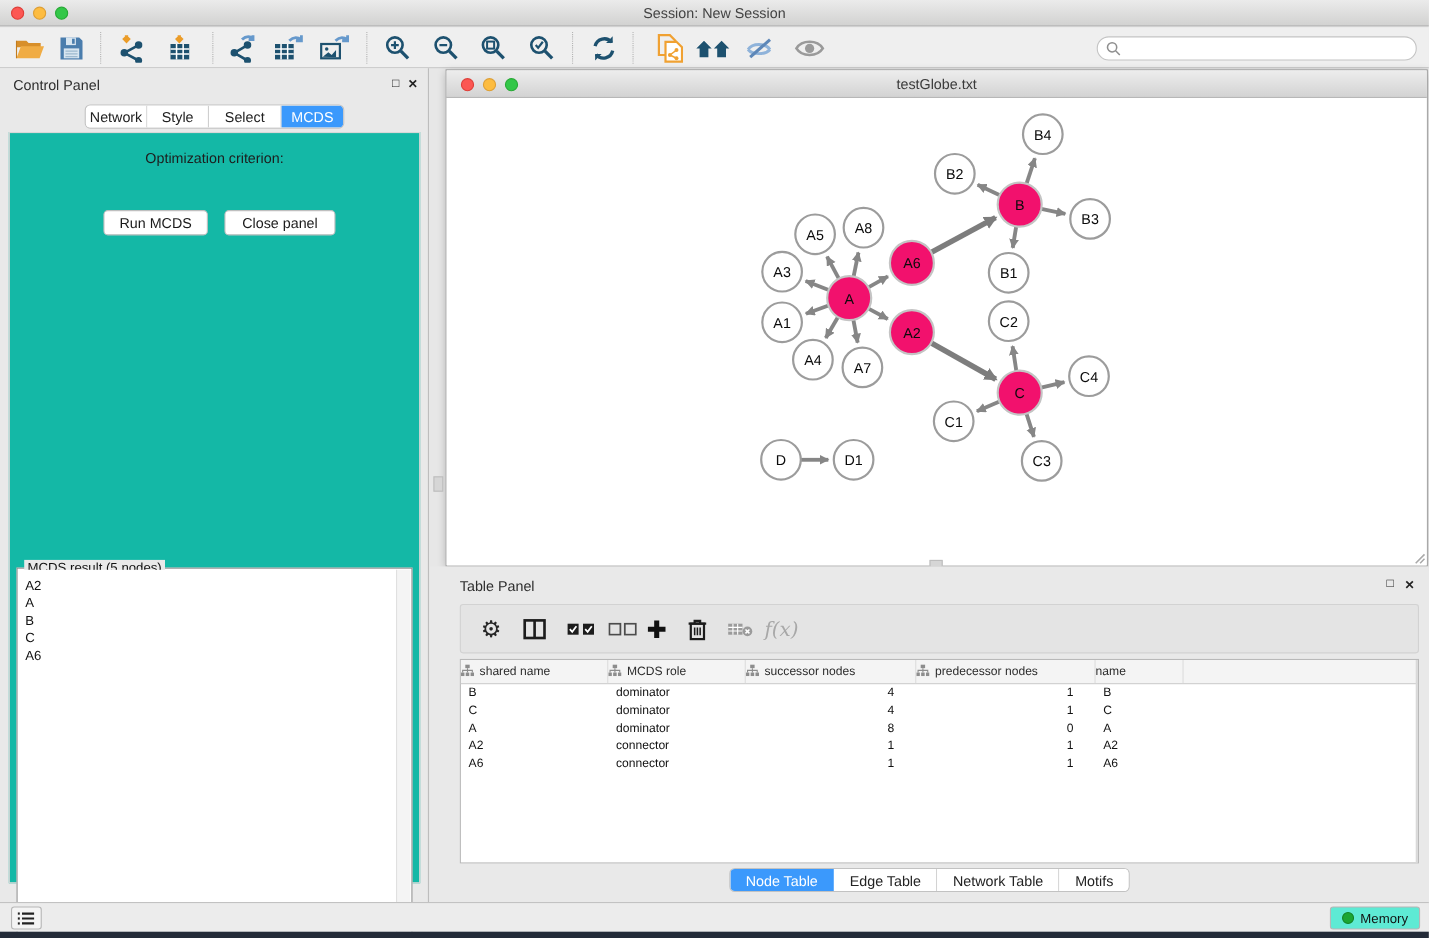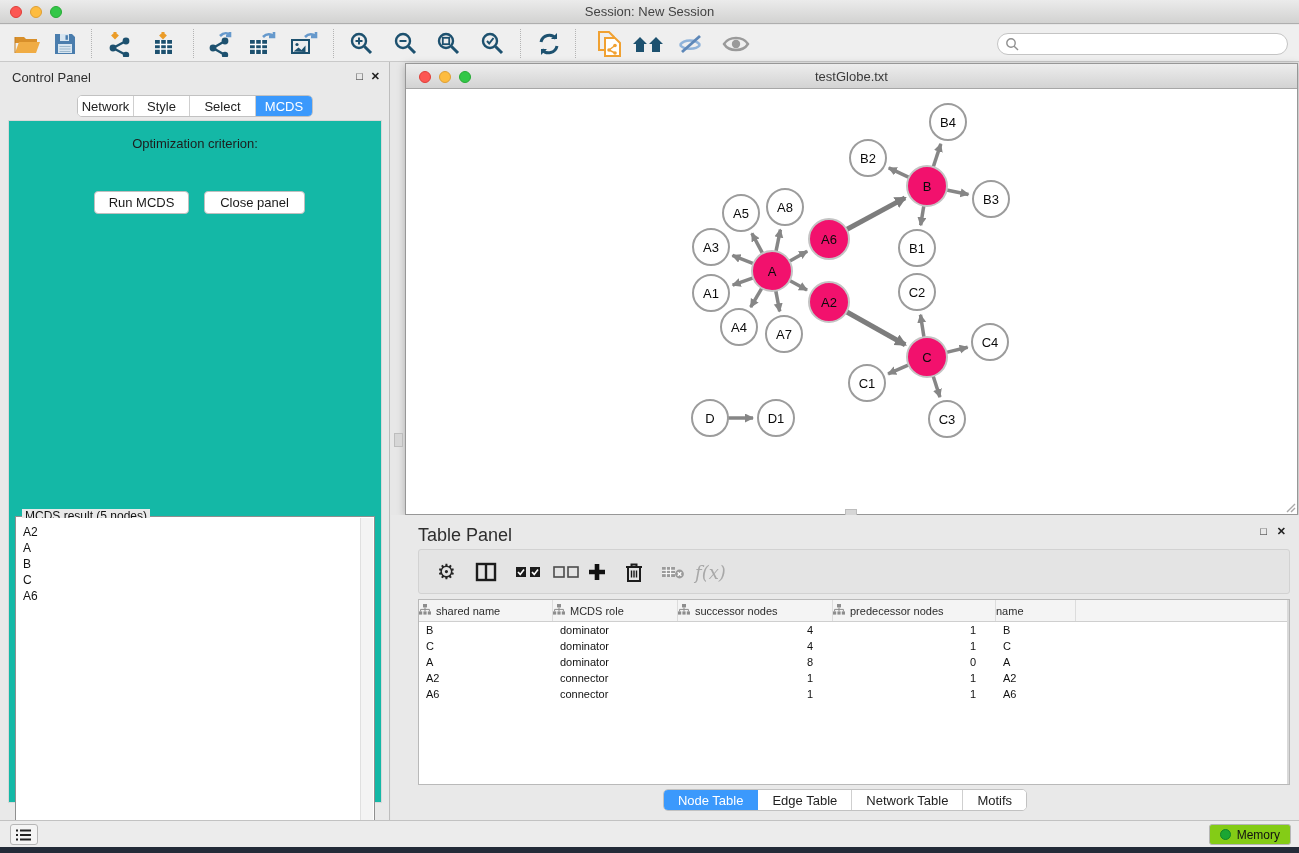--- a/index.html
+++ b/index.html
@@ -62,42 +62,42 @@
   .gnode { position:absolute; border-radius:50%; display:flex; align-items:center; justify-content:center;
     font-size:13px; color:#0b0b0b; background:#fff; border:2px solid #9c9c9c; }
   .gnode.pink { border:2px solid #c4c4c4; }
   .resize-grip { position:absolute; right:1px; bottom:1px; }
 
   .nub-v { position:absolute; left:394px; top:433px; width:9px; height:14px; background:#d6d6d6; border:1px solid #bdbdbd; }
   .nub-h { position:absolute; left:845px; top:509px; width:12px; height:7px; background:#d6d6d6; border:1px solid #bdbdbd; }
 
   
   .table-panel { position:absolute; left:391px; top:515px; width:908px; height:305px; background:#e9e9e9; }
-  .tp-head { position:absolute; left:27px; top:10px; font-size:18px; color:#2e2e2e; }
+  .tp-head { position:absolute; left:27px; top:10px; font-size:13px; color:#2e2e2e; }
   .tp-float { position:absolute; top:10px; font-size:11px; color:#222; }
   .tp-toolbar { position:absolute; left:27px; top:34px; width:872px; height:45px; background:#e4e4e4; border:1px solid #d2d2d2; border-radius:3px; }
   .tp-tbtn { position:absolute; top:6px; height:32px; display:flex; align-items:center; justify-content:center; }
   .gear-glyph { font-size:21px; color:#262626; font-family:"DejaVu Sans",sans-serif; }
   .fx-glyph { font-size:18px; color:#a8a8a8; font-family:"DejaVu Serif",serif; font-style:italic; }
   .tp-table { position:absolute; left:27px; top:84px; width:872px; height:186px; background:#fff; border:1px solid #b9b9b9; }
   .tp-header { display:flex; height:22px; background:#f4f4f4; border-bottom:1px solid #cfcfcf; }
   .th { display:flex; align-items:center; gap:5px; font-size:11px; color:#2c2c2c; border-right:1px solid #dcdcdc; }
   .tp-body { position:relative; }
   .tr { display:flex; height:16px; }
   .td { font-size:11px; color:#111; line-height:16px; white-space:nowrap; overflow:hidden; }
   .td.left { text-align:left; padding-left:7px; }
   .td.right { text-align:right; padding-right:20px; }
   .tp-vscroll { position:absolute; top:0; right:0; width:2px; height:100%; background:#d9d9d9; }
   .tp-tabs { position:absolute; left:0; top:274px; width:908px; display:flex; justify-content:center; }
 
   
   .statusbar { position:absolute; left:0; top:820px; width:1299px; height:27px; background:#ececec; border-top:1px solid #c2c2c2; }
   .list-btn { position:absolute; left:10px; top:3px; width:28px; height:21px; background:#f4f4f4; border:1px solid #b6b6b6; border-radius:3px;
     display:flex; align-items:center; justify-content:center; }
-  .memory-btn { position:absolute; right:8px; top:3px; height:21px; padding:0 10px; background:#84cc16; border:1px solid #b6b6b6; border-radius:3px;
+  .memory-btn { position:absolute; right:8px; top:3px; height:21px; padding:0 10px; background:#5eead4; border:1px solid #b6b6b6; border-radius:3px;
     display:flex; align-items:center; gap:6px; font-size:12px; color:#111; }
   .mem-dot { width:11px; height:11px; border-radius:50%; background:#1ba633; border:1px solid #128426; }
   .darkstrip { position:absolute; left:0; top:847px; width:1299px; height:6px; background:#232b38; }
 </style>
 </head>
 <body>
 
 <div class="app">
 
   <div class="titlebar">

